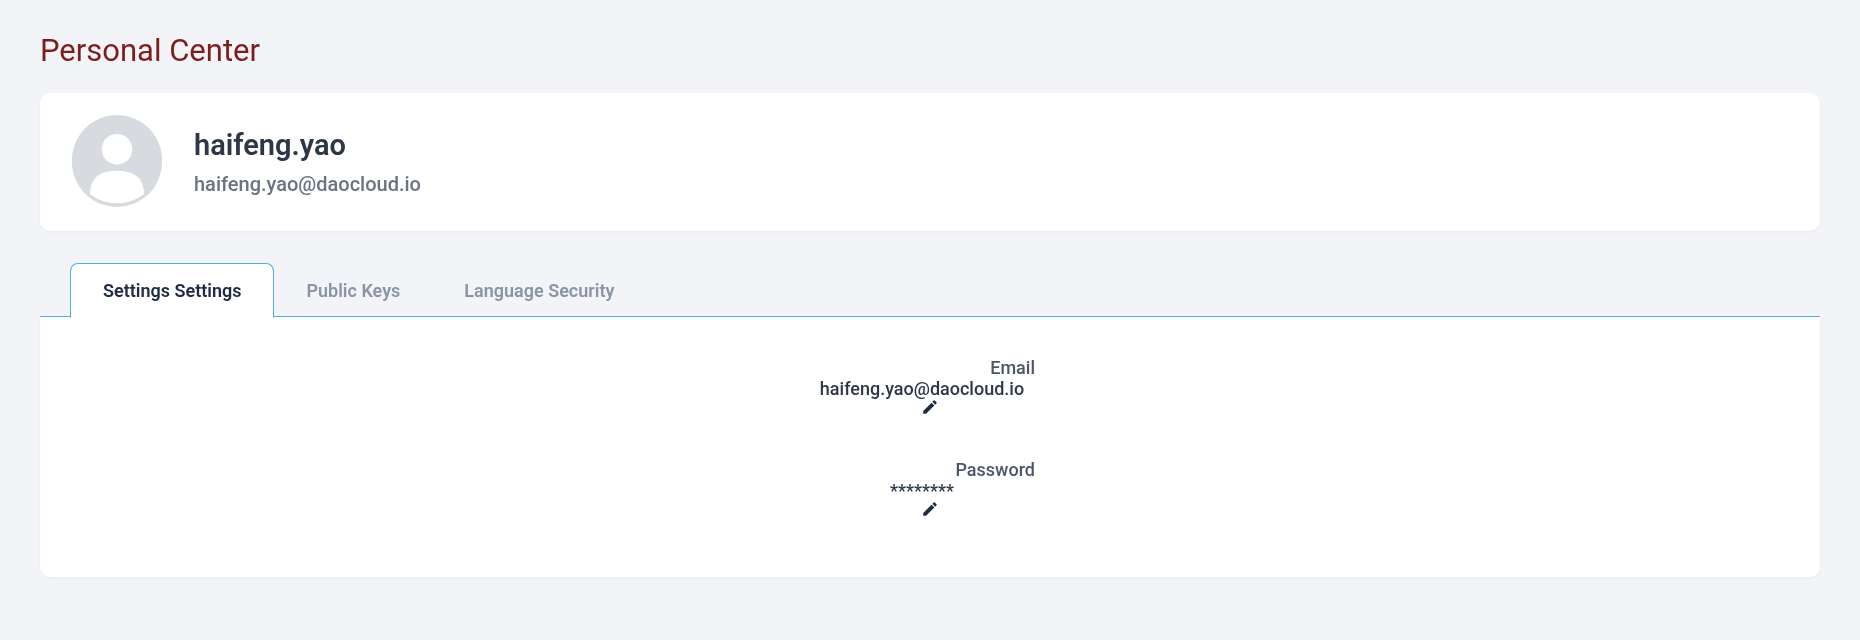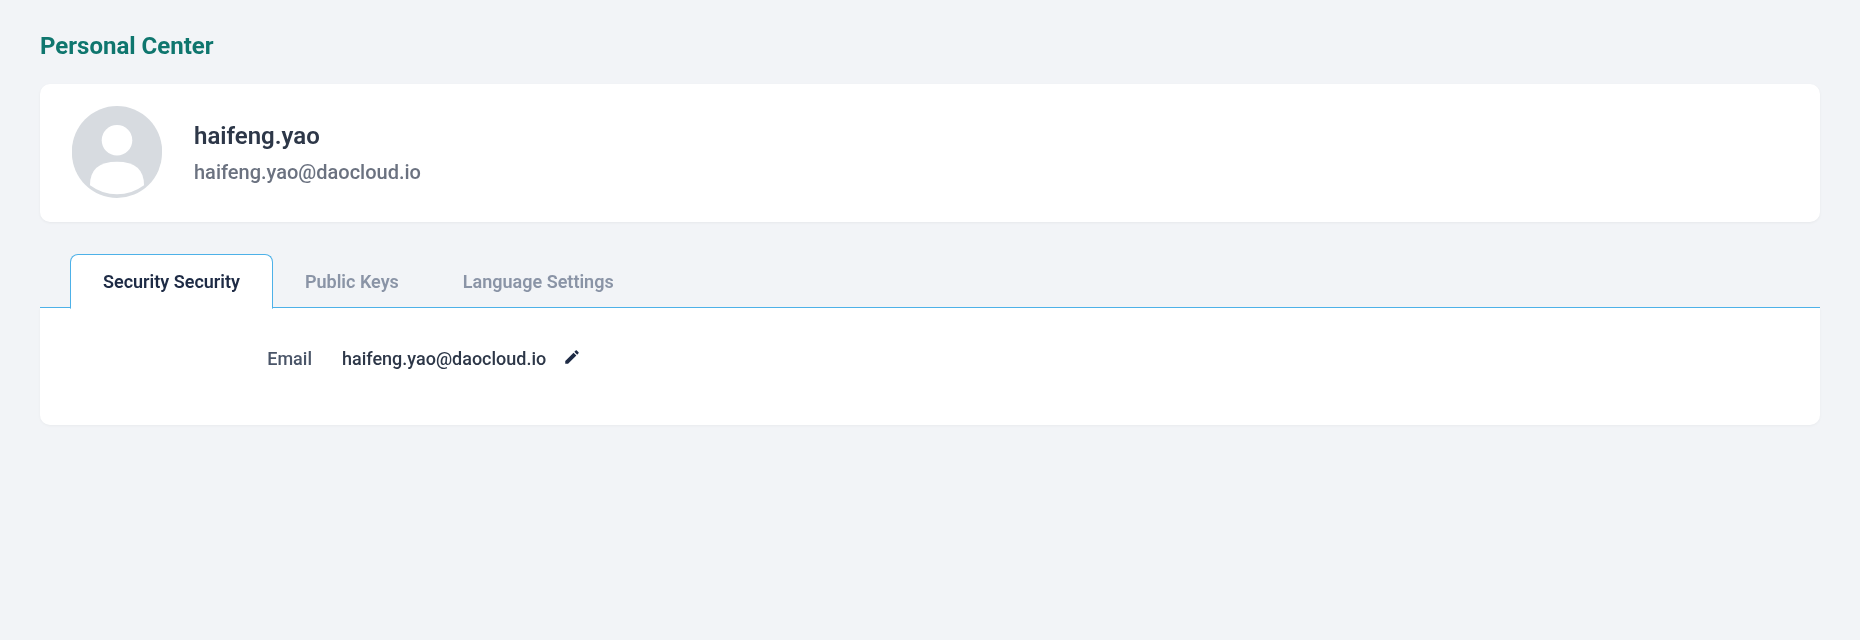--- a/index.html
+++ b/index.html
@@ -8,23 +8,23 @@
       box-sizing: border-box;
     }
     body {
       font-family: -apple-system, BlinkMacSystemFont, "Segoe UI", Roboto, "Helvetica Neue", Arial, sans-serif;
       background-color: #f2f4f7;
       width: 1860px;
       height: 640px;
       padding: 20px 40px;
     }
     .page-title {
-      font-size: 24px;
-      font-weight: 700;
-      color: #0f766e;
+      font-size: 31px;
+      font-weight: 400;
+      color: #7f1d1d;
       margin-bottom: 24px;
       margin-top: 12px;
     }
     .profile-card {
       background-color: #ffffff;
       border-radius: 10px;
       box-shadow: 0 1px 3px rgba(0,0,0,0.05);
       padding: 24px 32px;
       display: flex;
       align-items: center;
@@ -45,21 +45,21 @@
     .avatar svg {
       width: 90px;
       height: 90px;
     }
     .profile-info {
       display: flex;
       flex-direction: column;
       gap: 10px;
     }
     .profile-name {
-      font-size: 24px;
+      font-size: 29px;
       font-weight: 600;
       color: #2d3748;
     }
     .profile-email {
       font-size: 20px;
       color: #6b7280;
       font-weight: 500;
     }
     .tabs-container {
       position: relative;
@@ -104,20 +104,21 @@
     .tab-content {
       background-color: #ffffff;
       border-radius: 0 0 10px 10px;
       padding: 40px 32px 56px 32px;
       box-shadow: 0 1px 3px rgba(0,0,0,0.04);
     }
     .setting-row {
       display: flex;
       align-items: center;
       margin-bottom: 40px;
+      flex-direction: column;
     }
     .setting-row:last-child {
       margin-bottom: 0;
     }
     .setting-label {
       width: 270px;
       text-align: right;
       font-size: 18px;
       color: #4a5568;
       font-weight: 500;
@@ -160,30 +161,41 @@
   </div>
   <div class="profile-info">
     <div class="profile-name">haifeng.yao</div>
     <div class="profile-email">haifeng.yao@daocloud.io</div>
   </div>
 </div>
 
 <div class="tabs-container">
   <div class="tabs-header">
     <div class="tabs-baseline"></div>
-    <div class="tab active">Security Security</div>
+    <div class="tab active">Settings Settings</div>
     <div class="tab">Public Keys</div>
-    <div class="tab">Language Settings</div>
+    <div class="tab">Language Security</div>
   </div>
   <div class="tab-content">
     <div class="setting-row">
       <div class="setting-label">Email</div>
       <div class="setting-value">haifeng.yao@daocloud.io</div>
       <span class="edit-icon">
         <span>
           <svg viewBox="0 0 24 24">
             <path d="M3 17.25V21h3.75L17.81 9.94l-3.75-3.75L3 17.25zM20.71 7.04c.39-.39.39-1.02 0-1.41l-2.34-2.34c-.39-.39-1.02-.39-1.41 0l-1.83 1.83 3.75 3.75 1.83-1.83z"></path>
           </svg>
         </span>
       </span>
     </div>
+    <div class="setting-row">
+      <div class="setting-label">Password</div>
+      <div class="setting-value">********</div>
+      <span class="edit-icon">
+        <span>
+          <svg viewBox="0 0 24 24">
+            <path d="M3 17.25V21h3.75L17.81 9.94l-3.75-3.75L3 17.25zM20.71 7.04c.39-.39.39-1.02 0-1.41l-2.34-2.34c-.39-.39-1.02-.39-1.41 0l-1.83 1.83 3.75 3.75 1.83-1.83z"></path>
+          </svg>
+        </span>
+      </span>
+    </div>
   </div>
 </div>
 
 </body></html>

